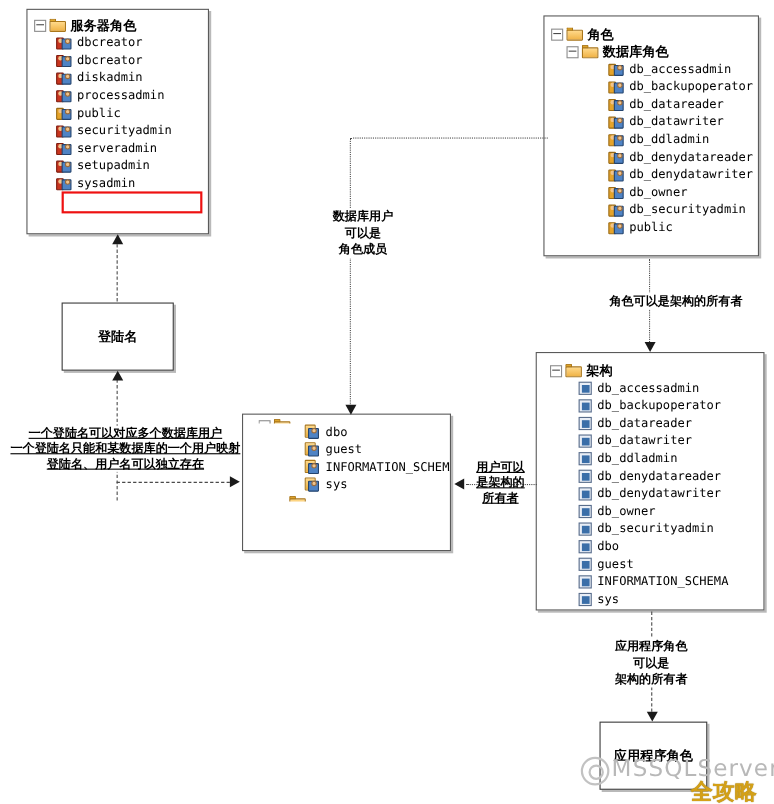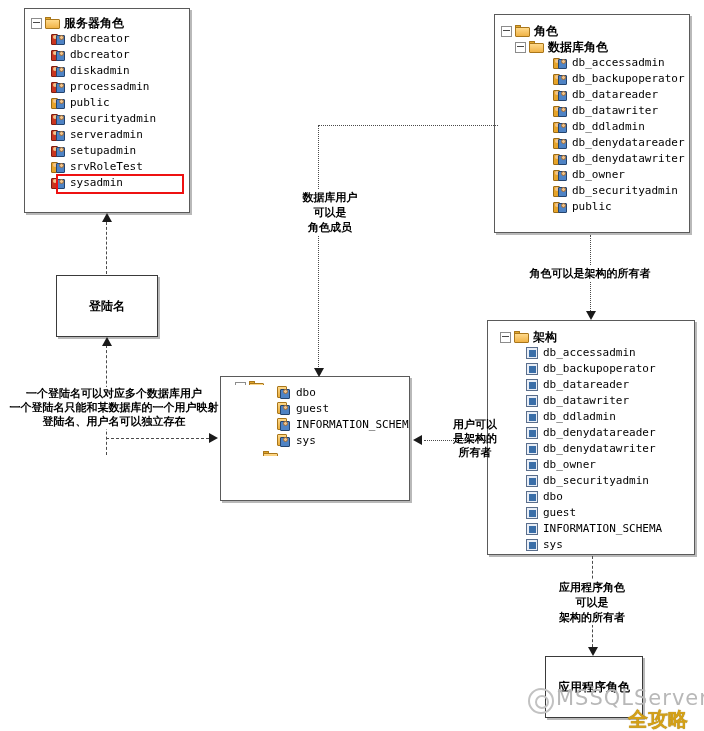--- a/index.html
+++ b/index.html
@@ -240,27 +240,20 @@
               <span class="p2"></span>
             </span>
             <span class="lbl">serveradmin</span>
           </div>
           <div class="row">
             <span class="ico ico-role">
               <span class="p1"></span>
               <span class="p2"></span>
             </span>
             <span class="lbl">setupadmin</span>
-          </div>
-          <div class="row">
-            <span class="ico ico-role gold">
-              <span class="p1"></span>
-              <span class="p2"></span>
-            </span>
-            <span class="lbl">srvRoleTest</span>
           </div>
           <div class="row">
             <span class="ico ico-role">
               <span class="p1"></span>
               <span class="p2"></span>
             </span>
             <span class="lbl">sysadmin</span>
           </div>
         </div>
     </div>
@@ -521,33 +514,33 @@
 
   <div class="hdot" style="left:318px;top:125px;width:180px;"></div>
   <div class="vdot" style="left:318px;top:125px;height:248px;"></div>
   <div class="arrow down" style="left:314px;top:368px;"></div>
   <div class="cap" style="left:280px;top:190px;width:100px;font-family:Liberation Serif, serif;">数据库用户
 可以是
 角色成员</div>
 
   <div class="vdot" style="left:590px;top:235px;height:80px;"></div>
   <div class="arrow down" style="left:586px;top:311px;"></div>
-  <div class="cap" style="left:505px;top:266px;width:170px;">角色可以是架构的所有者</div>
+  <div class="cap" style="left:505px;top:266px;width:170px;text-align:right;">角色可以是架构的所有者</div>
 
   <div class="vdash" style="left:106px;top:345px;height:110px;"></div>
   <div class="arrow up" style="left:102px;top:337px;"></div>
   <div class="hdash" style="left:106px;top:438px;width:108px;"></div>
   <div class="arrow right" style="left:209px;top:433px;"></div>
-  <div class="cap" style="left:8px;top:387px;width:212px;line-height:14px;">一个登陆名可以对应多个数据库用户
+  <div class="cap" style="left:8px;top:387px;width:212px;line-height:14px;text-decoration:underline;">一个登陆名可以对应多个数据库用户
 一个登陆名只能和某数据库的一个用户映射
 登陆名、用户名可以独立存在</div>
 
   <div class="hdot" style="left:424px;top:440px;width:64px;"></div>
   <div class="arrow left" style="left:413px;top:435px;"></div>
-  <div class="cap" style="left:440px;top:418px;width:70px;line-height:14px;background:transparent;">用户可以
+  <div class="cap" style="left:420px;top:418px;width:70px;line-height:14px;background:transparent;text-decoration:underline;">用户可以
 是架构的
 所有者</div>
 
   <div class="vdash" style="left:592px;top:556px;height:96px;"></div>
   <div class="arrow down" style="left:588px;top:647px;"></div>
   <div class="cap" style="left:528px;top:580px;width:128px;line-height:15px;">应用程序角色
 可以是
 架构的所有者</div>
 
   <div class="wm" style="left:528px;top:686px;">

